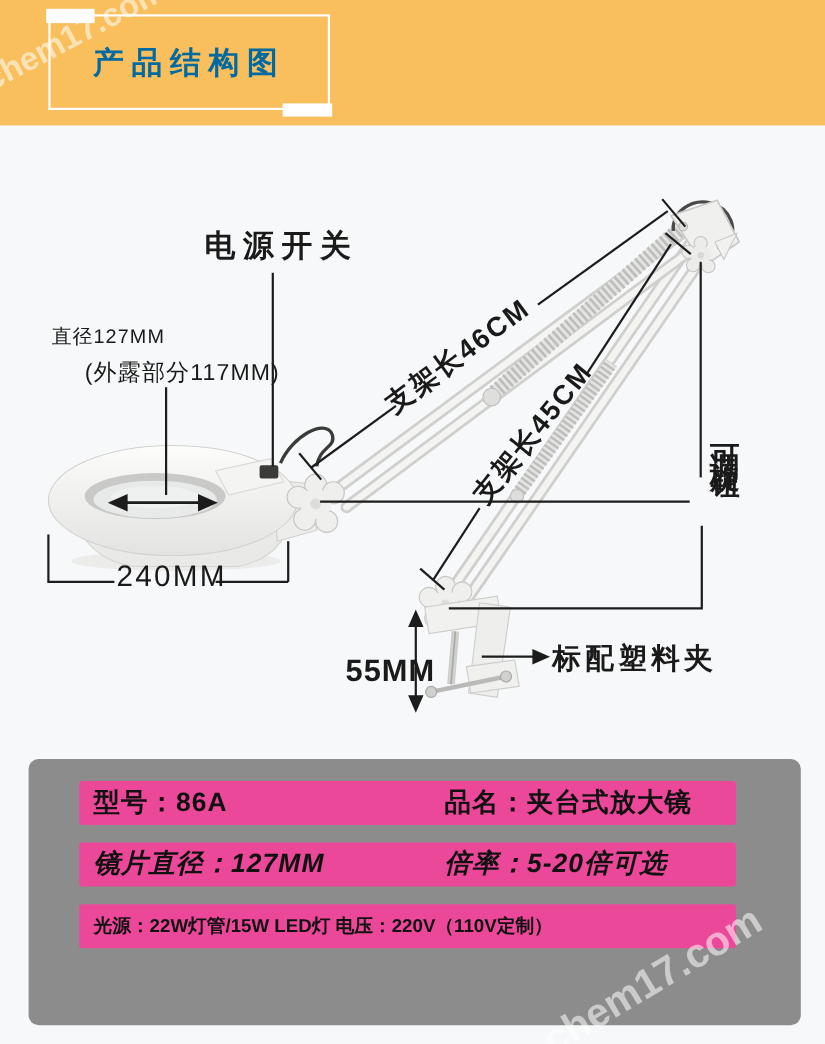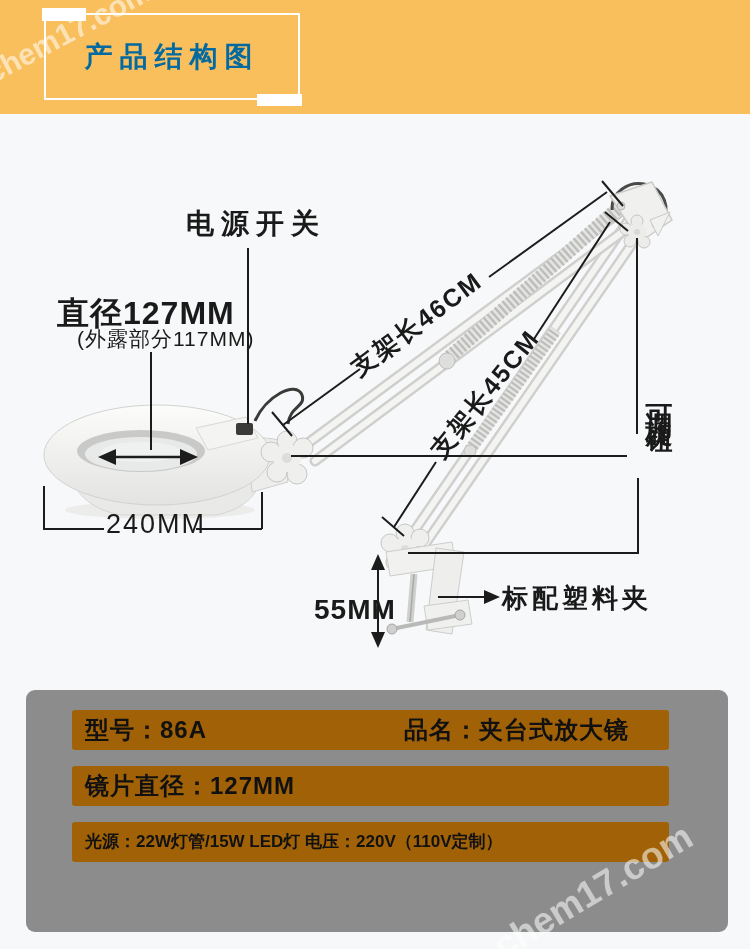--- a/index.html
+++ b/index.html
@@ -11,46 +11,46 @@
   .title-box{position:absolute;left:44px;top:13px;width:252px;height:83px;border:2px solid #ffffff;
              display:flex;align-items:center;justify-content:center;}
   .title-text{font-size:28px;font-weight:600;color:#0369a1;letter-spacing:7px;white-space:nowrap;}
   .deco{position:absolute;background:#ffffff;}
   .deco.tl{left:42px;top:8px;width:44px;height:13px;}
   .deco.br{left:257px;top:94px;width:45px;height:12px;}
 
   
   .lbl{position:absolute;color:#1a1a1a;white-space:nowrap;line-height:1;}
   .lbl.power{left:186px;top:210px;font-size:28px;font-weight:bold;letter-spacing:7px;}
-  .lbl.diam{left:57px;top:297px;font-size:32px;font-weight:bold;letter-spacing:1px;}
+  .lbl.diam{left:47px;top:297px;font-size:18px;font-weight:normal;letter-spacing:1px;}
   .lbl.exposed{left:77px;top:328px;font-size:21px;font-weight:400;letter-spacing:1px;}
   .lbl.arm46{left:354px;top:358px;font-size:25px;font-weight:bold;letter-spacing:2px;
              transform:rotate(-36.5deg);transform-origin:0 50%;}
   .lbl.arm45{left:436px;top:442px;font-size:25px;font-weight:bold;letter-spacing:2px;
              transform:rotate(-51deg);transform-origin:0 50%;}
   .lbl.knob{left:644px;top:382px;font-size:27px;font-weight:bold;letter-spacing:8px;
             writing-mode:vertical-rl;text-orientation:upright;line-height:30px;}
   .lbl.w240{left:106px;top:511px;font-size:27px;font-weight:400;letter-spacing:2px;}
   .lbl.h55{left:314px;top:596px;font-size:28px;font-weight:600;letter-spacing:1px;}
   .lbl.clampl{left:502px;top:585px;font-size:26px;font-weight:bold;letter-spacing:4px;}
 
   
   .wm{position:absolute;font-weight:bold;color:rgba(255,255,255,0.55);white-space:nowrap;pointer-events:none;}
   .wm.tl{left:-12px;top:58px;font-size:30px;transform:rotate(-28deg);transform-origin:0 50%;}
   .wm.br{left:497px;top:928px;font-size:37px;transform:rotate(-31deg);transform-origin:0 50%;}
 
   
   .spec-table{position:absolute;left:26px;top:690px;width:702px;height:242px;background:#8c8c8c;border-radius:9px;}
-  .spec-row{position:absolute;left:46px;width:597px;height:40px;background:#a16207;border-radius:3px;}
+  .spec-row{position:absolute;left:46px;width:597px;height:40px;background:#ec4899;border-radius:3px;}
   .spec-row .cell{position:absolute;top:0;height:40px;line-height:40px;font-size:24px;font-weight:bold;
                   color:#111111;letter-spacing:1px;white-space:nowrap;}
   .spec-row .cl{left:13px;}
   .spec-row .cr{left:332px;}
   .spec-row.r1{top:20px;}
-  .spec-row.r2{top:76px;}
+  .spec-row.r2{top:76px;font-style:italic;}
   .spec-row.r3{top:132px;}
   .spec-row.r4{top:188px;}
   .spec-row.r3 .cl{font-size:17px;letter-spacing:0;}
 
   svg{position:absolute;left:0;top:114px;}
 </style>
 </head>
 <body>
 
 <div id="stage">
@@ -191,20 +191,21 @@
   <div class="lbl h55">55MM</div>
   <div class="lbl clampl">标配塑料夹</div>
 
   <div class="spec-table">
     <div class="spec-row r1">
       <span class="cell cl">型号：86A</span>
       <span class="cell cr">品名：夹台式放大镜</span>
     </div>
     <div class="spec-row r2">
       <span class="cell cl">镜片直径：127MM</span>
+      <span class="cell cr">倍率：5-20倍可选</span>
     </div>
     <div class="spec-row r3">
       <span class="cell cl">光源：22W灯管/15W LED灯 电压：220V（110V定制）</span>
       <span class="cell cr"></span>
     </div>
   </div>
 
   <div class="wm tl">chem17.com</div>
   <div class="wm br">chem17.com</div>
 

